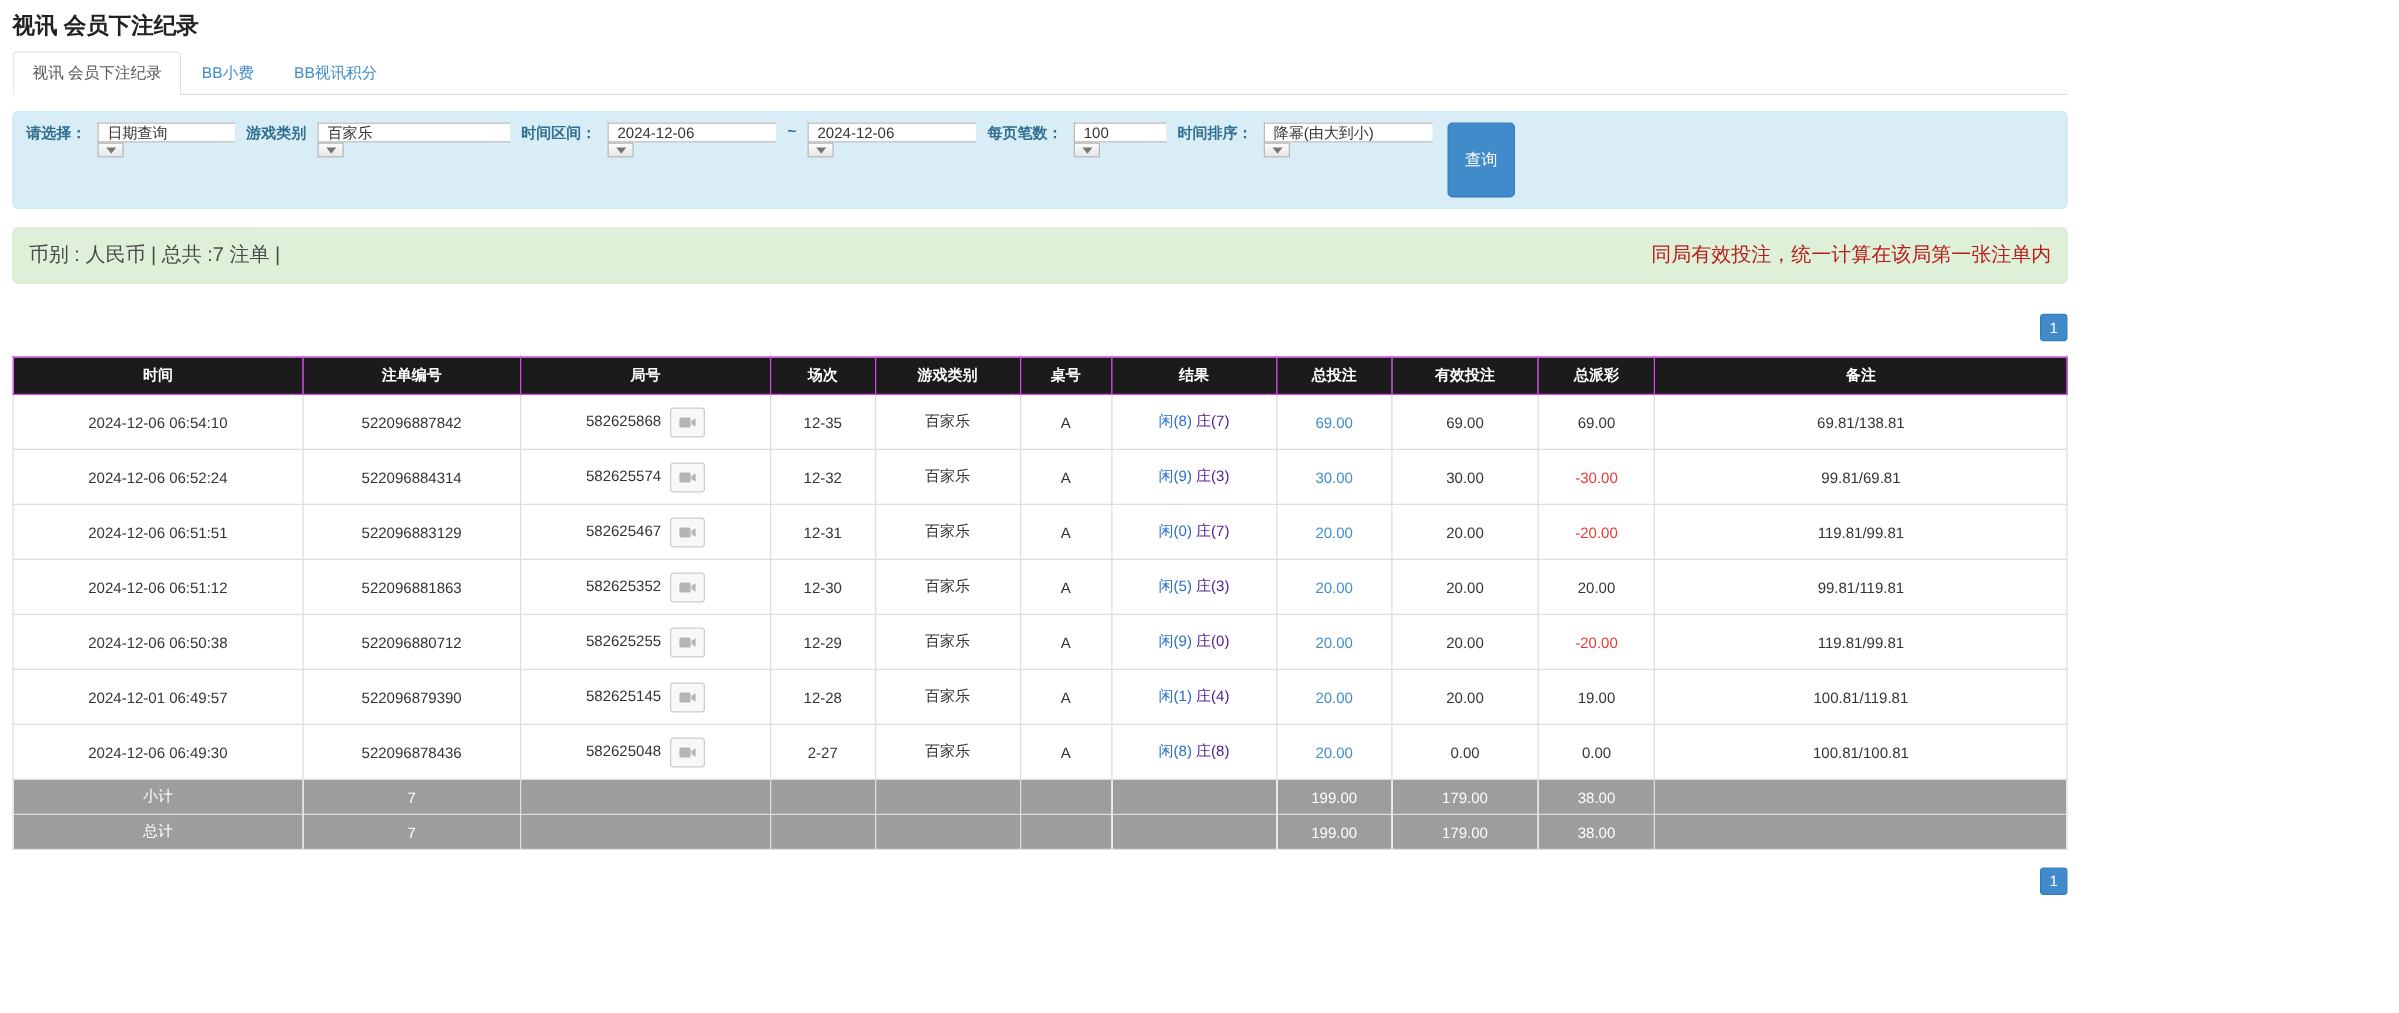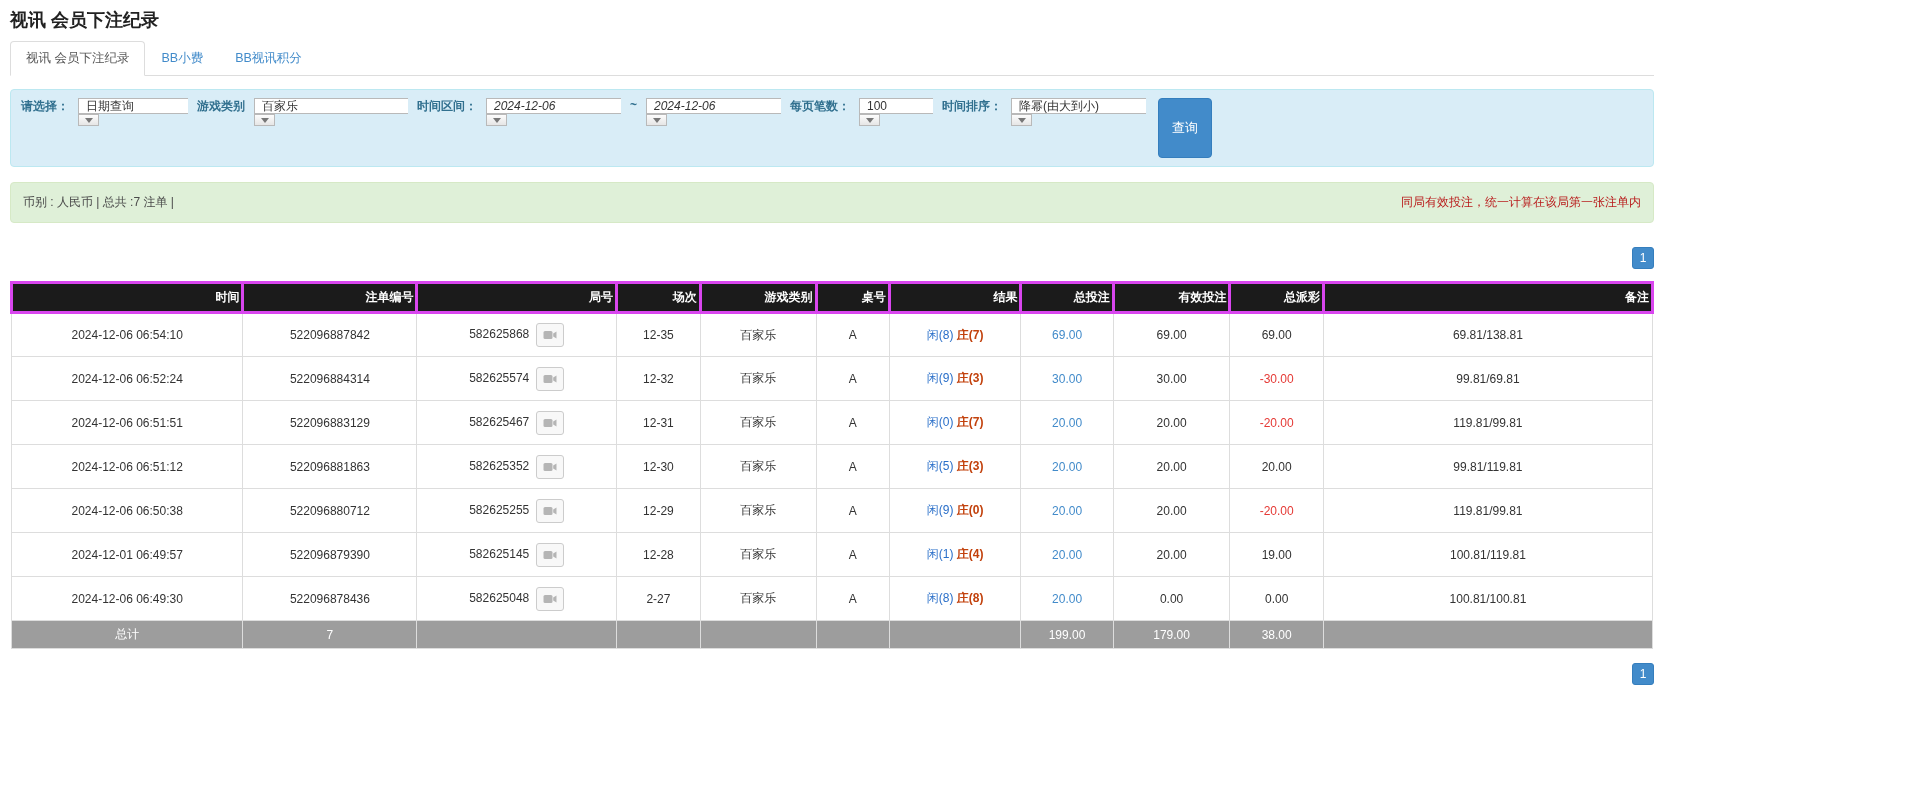--- a/index.html
+++ b/index.html
@@ -20,47 +20,47 @@
   .combo { display:inline-flex; height:28px;flex-direction:column; }
   .combo input { height:28px; border:1px solid #b9b9b9; border-right:none; padding:0 7px;
                  font-size:12px; font-family:inherit; color:#333; outline:none; background:#fff; }
   .combo .arrow-btn { width:21px; height:28px; border:1px solid #b9b9b9;
                       background:linear-gradient(#fcfcfc,#e6e6e6); display:flex; align-items:center;
                       justify-content:center; cursor:pointer; }
   .caret { width:0; height:0; border-left:4px solid transparent; border-right:4px solid transparent;
            border-top:5px solid #777; }
   .combo-query input { width:110px; }
   .combo-game  input { width:154px; }
-  .combo-date  input { width:135px;font-style:italic; }
+  .combo-date  input { width:135px; }
   .combo-size  input { width:74px; }
   .combo-sort  input { width:135px; }
   .tilde { color:#31708f; font-weight:bold; }
   .search-btn { background:#428bca; border:1px solid #357ebd; color:#fff; font-size:13px;
                 padding:20px 13px; border-radius:4px; cursor:pointer; font-family:inherit; margin-left:3px; }
 
   .summary-bar { margin-top:15px; background:#dff0d8; border:1px solid #d6e9c6; border-radius:4px;
                  padding:11px 12px; display:flex; justify-content:space-between; align-items:center;
-                 font-size:12px; color:#4a4a4a; }
+                 font-size:16px; color:#4a4a4a; }
   .summary-note { color:#b91c1c; }
 
   .pager { display:flex; justify-content:flex-end; margin:24px 0 12px 0; }
   .pager.bottom { margin:14px 0 60px 0; }
   .page-btn { min-width:22px; height:22px; padding:0 4px; background:#428bca; border:1px solid #357ebd;
               color:#fff; border-radius:3px; display:flex; align-items:center; justify-content:center;
               font-size:12px; cursor:pointer; }
 
   table.records { width:100%; border-collapse:collapse; table-layout:fixed; }
   table.records th { background:#1b1b1b; color:#fff; font-size:12px; font-weight:bold; height:30px;
-                     border:3px solid #d946ef; padding:0 2px;text-align:right; }
+                     border:1px solid #d946ef; padding:0 2px; }
   table.records td { border:1px solid #ddd; text-align:center; font-size:12px; height:44px;
                      background:#fff; padding:0 3px; overflow:hidden; }
   tr.summary-row td { background:#9d9d9d; color:#fff; height:28px; font-size:12px; }
 
   .res-player { color:#2a6fc9; }
-  .res-banker { color:#c2410c;font-weight:bold; }
+  .res-banker { color:#4c1d95; }
   .bet-link { color:#428bca; cursor:pointer; }
   .neg { color:#e53935; }
   .detail-btn { display:inline-flex; align-items:center; justify-content:center; width:28px; height:24px;
                 border:1px solid #ccc; border-radius:3px; background:#f8f8f8; margin-left:7px;
                 vertical-align:middle; cursor:pointer; }
 </style>
 </head>
 <body>
 
 <div class="page">
@@ -285,32 +285,45 @@
           <td><span>A</span></td>
           <td><span class="res-player">闲(8)</span> <span class="res-banker">庄(8)</span></td>
           <td><span class="bet-link">20.00</span></td>
           <td><span>0.00</span></td>
           <td><span>0.00</span></td>
           <td><span>100.81/100.81</span></td>
         </tr>
       </tbody>
     <tbody>
       <tr class="summary-row">
-        <td>总计</td>
+        <td>小计</td>
         <td>7</td>
         <td></td>
         <td></td>
         <td></td>
         <td></td>
         <td></td>
         <td>199.00</td>
         <td>179.00</td>
         <td>38.00</td>
         <td></td>
       </tr>
+      <tr class="summary-row">
+        <td>总计</td>
+        <td>7</td>
+        <td></td>
+        <td></td>
+        <td></td>
+        <td></td>
+        <td></td>
+        <td>199.00</td>
+        <td>179.00</td>
+        <td>38.00</td>
+        <td></td>
+      </tr>
     </tbody>
   </table>
 
   <div class="pager bottom">
     <span class="page-btn">1</span>
   </div>
 
 </div>
 
 </body></html>

